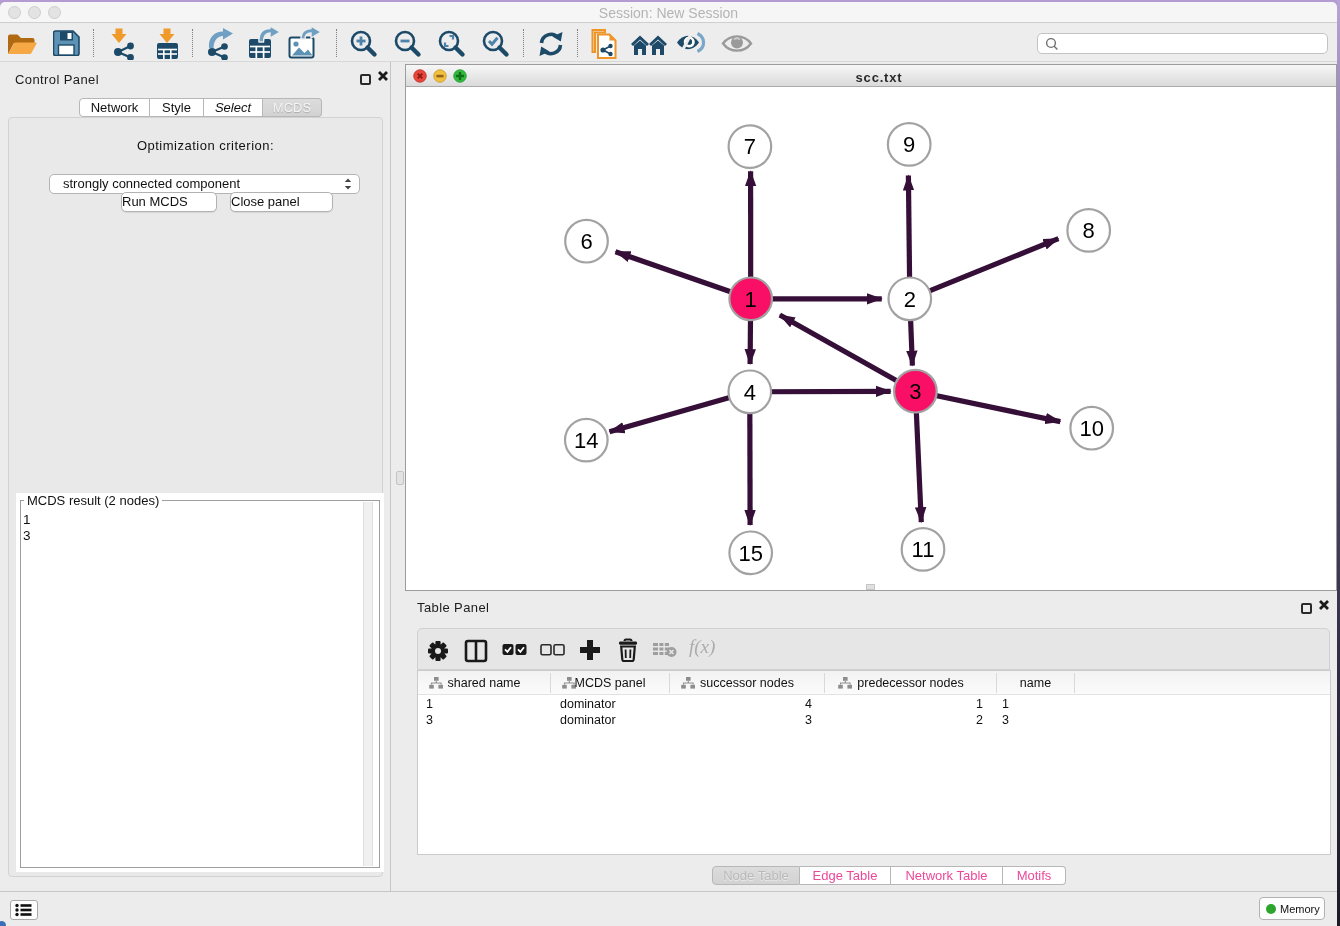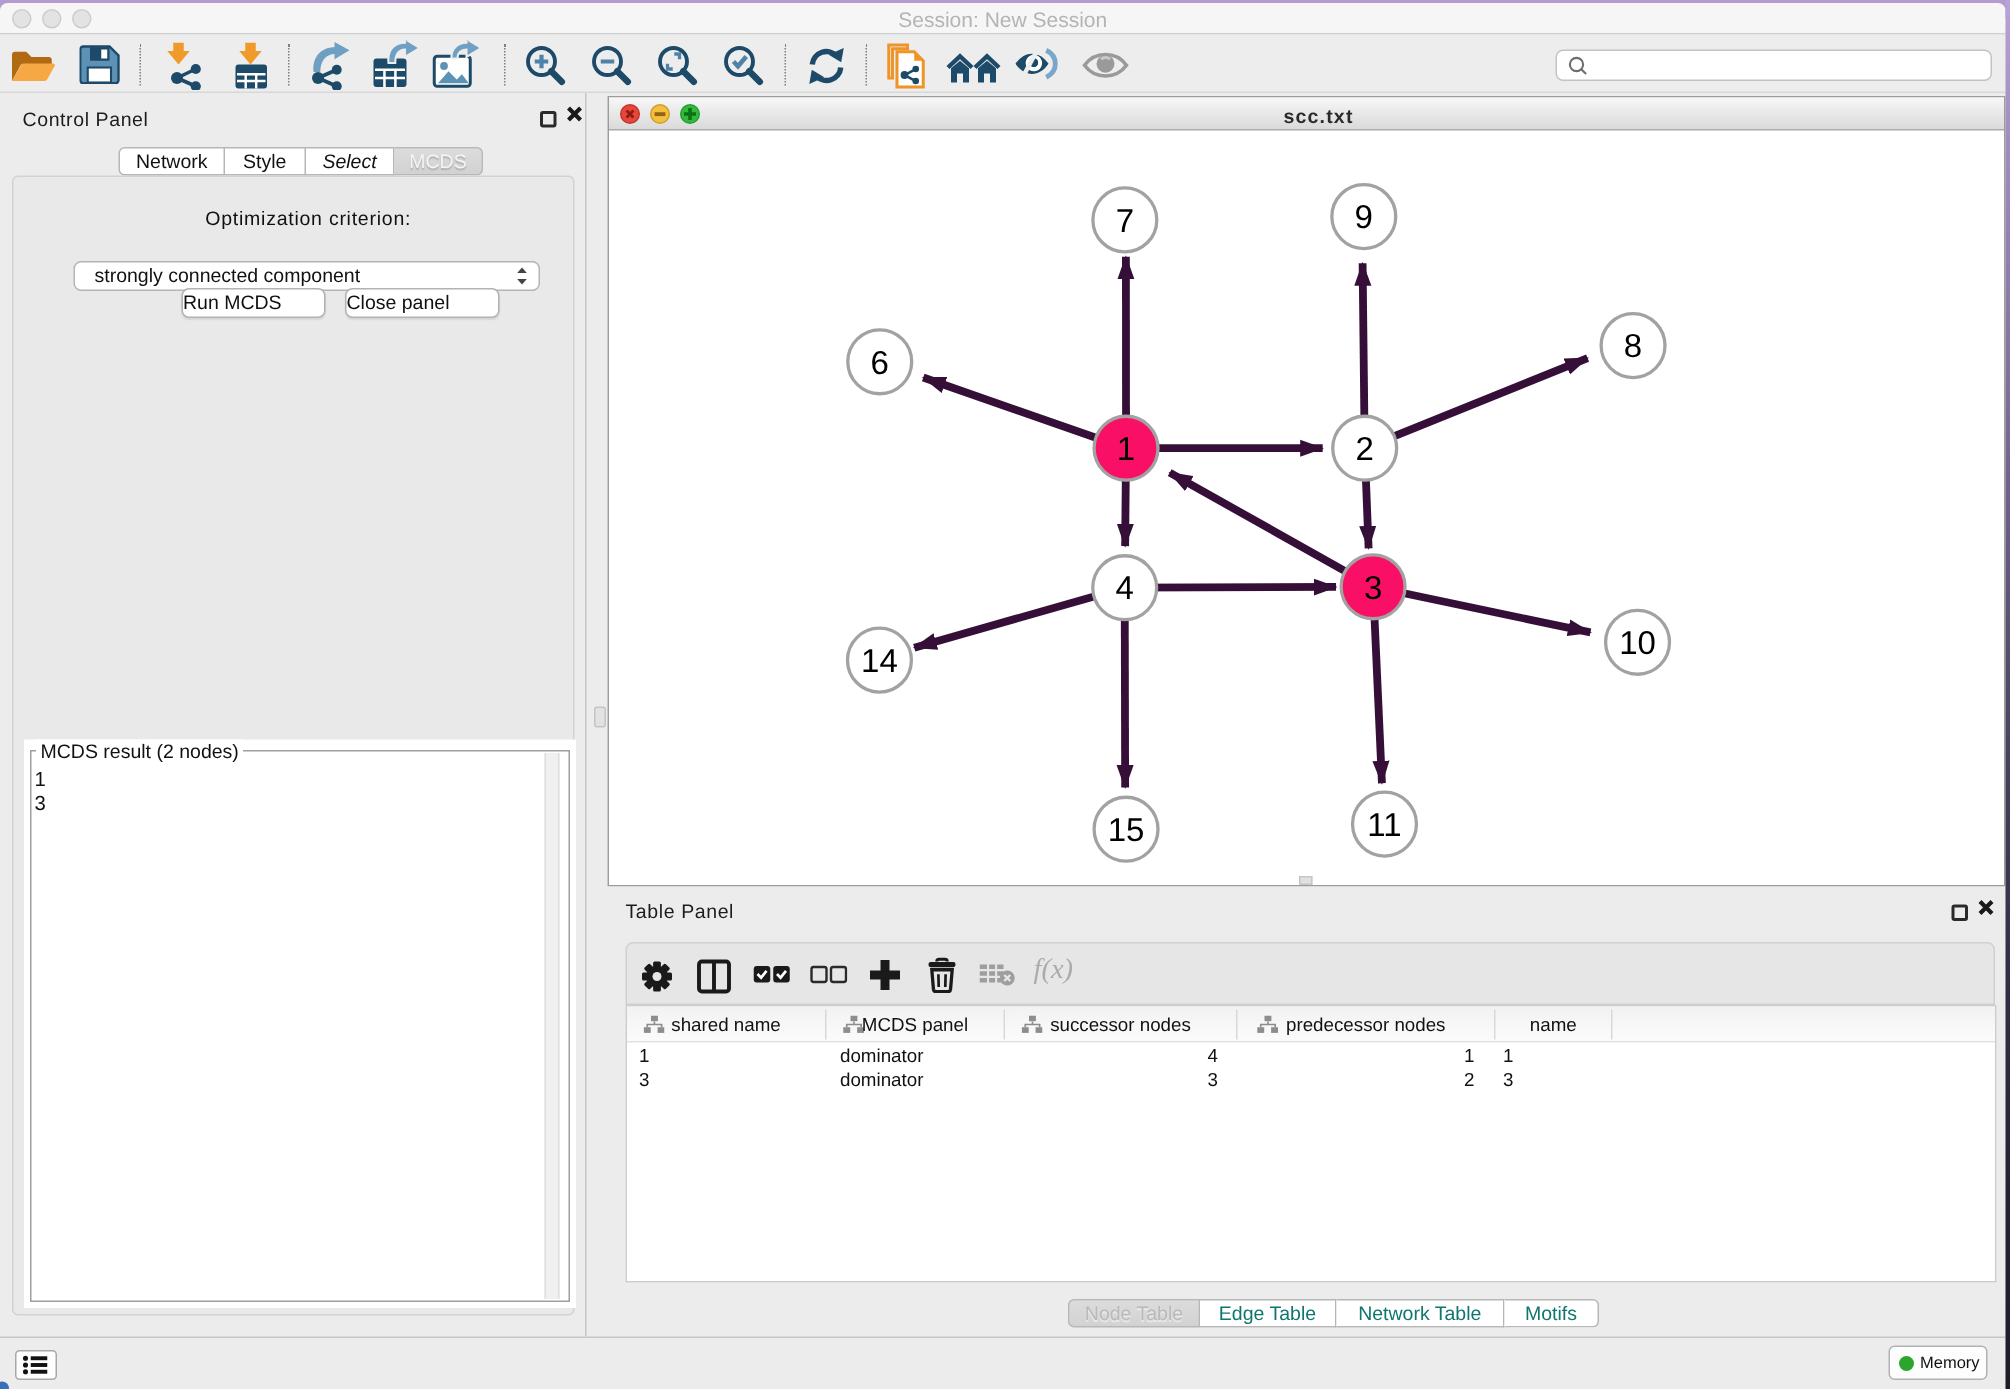--- a/index.html
+++ b/index.html
@@ -47,21 +47,21 @@
 #tpanel { left:405px; top:591px; width:932px; height:300px; background:#ececec; }
 #tphead { position:absolute; left:12px; top:9px; font-size:13px; letter-spacing:0.4px; color:#1c1c1c; }
 #tptoolbar { position:absolute; left:12px; top:37px; width:913px; height:42px; background:#e6e6e6; border:1px solid #d0d0d0; border-radius:5px 5px 0 0; }
 #ttable { position:absolute; left:12px; top:79px; width:914px; height:185px; background:#fff; border:1px solid #cccccc; }
 .hdr { position:absolute; top:2px; height:20px; font-size:12.5px; color:#111; display:flex; align-items:center; justify-content:center; }
 .hico { position:absolute; top:6px; }
 .hsep { position:absolute; top:2px; height:20px; width:1px; background:#d9d9d9; }
 #hline { position:absolute; left:0; top:23px; width:912px; height:1px; background:#e2e2e2; }
 .cell { position:absolute; font-size:12.5px; color:#111; height:16px; line-height:16px; }
 .btabrow { position:absolute; display:flex;padding-left:18px; }
-.btab { height:19px; background:#fff; border:1px solid #b7b7b7; border-left:none; font-size:13px; color:#0f766e; text-align:center; line-height:17px; white-space:nowrap; }
+.btab { height:19px; background:#fff; border:1px solid #b7b7b7; border-left:none; font-size:13px; color:#ec4899; text-align:center; line-height:17px; white-space:nowrap; }
 
 
 #statusbar { left:0; top:891px; width:1337px; height:35px; background:#ececec; border-top:1px solid #c6c6c6;text-decoration:underline; }
 #listbtn { position:absolute; left:10px; top:8px; width:28px; height:20px; background:#fdfdfd; border:1px solid #a9a9a9; border-radius:3px; }
 #membtn { position:absolute; left:1259px; top:5px; width:66px; height:23px; background:#fdfdfd; border:1px solid #b2b2b2; border-radius:4px; font-size:12px; color:#111; }
 
 #darkedge { left:1337px; top:0; width:3px; height:926px; background:linear-gradient(#b9a3d6 0%, #a18cc0 10%, #8675a0 25%, #655a7e 40%, #47405c 55%, #332e46 70%, #262234 85%, #1e1b29 100%); }
 </style>
 </head>
 <body>

